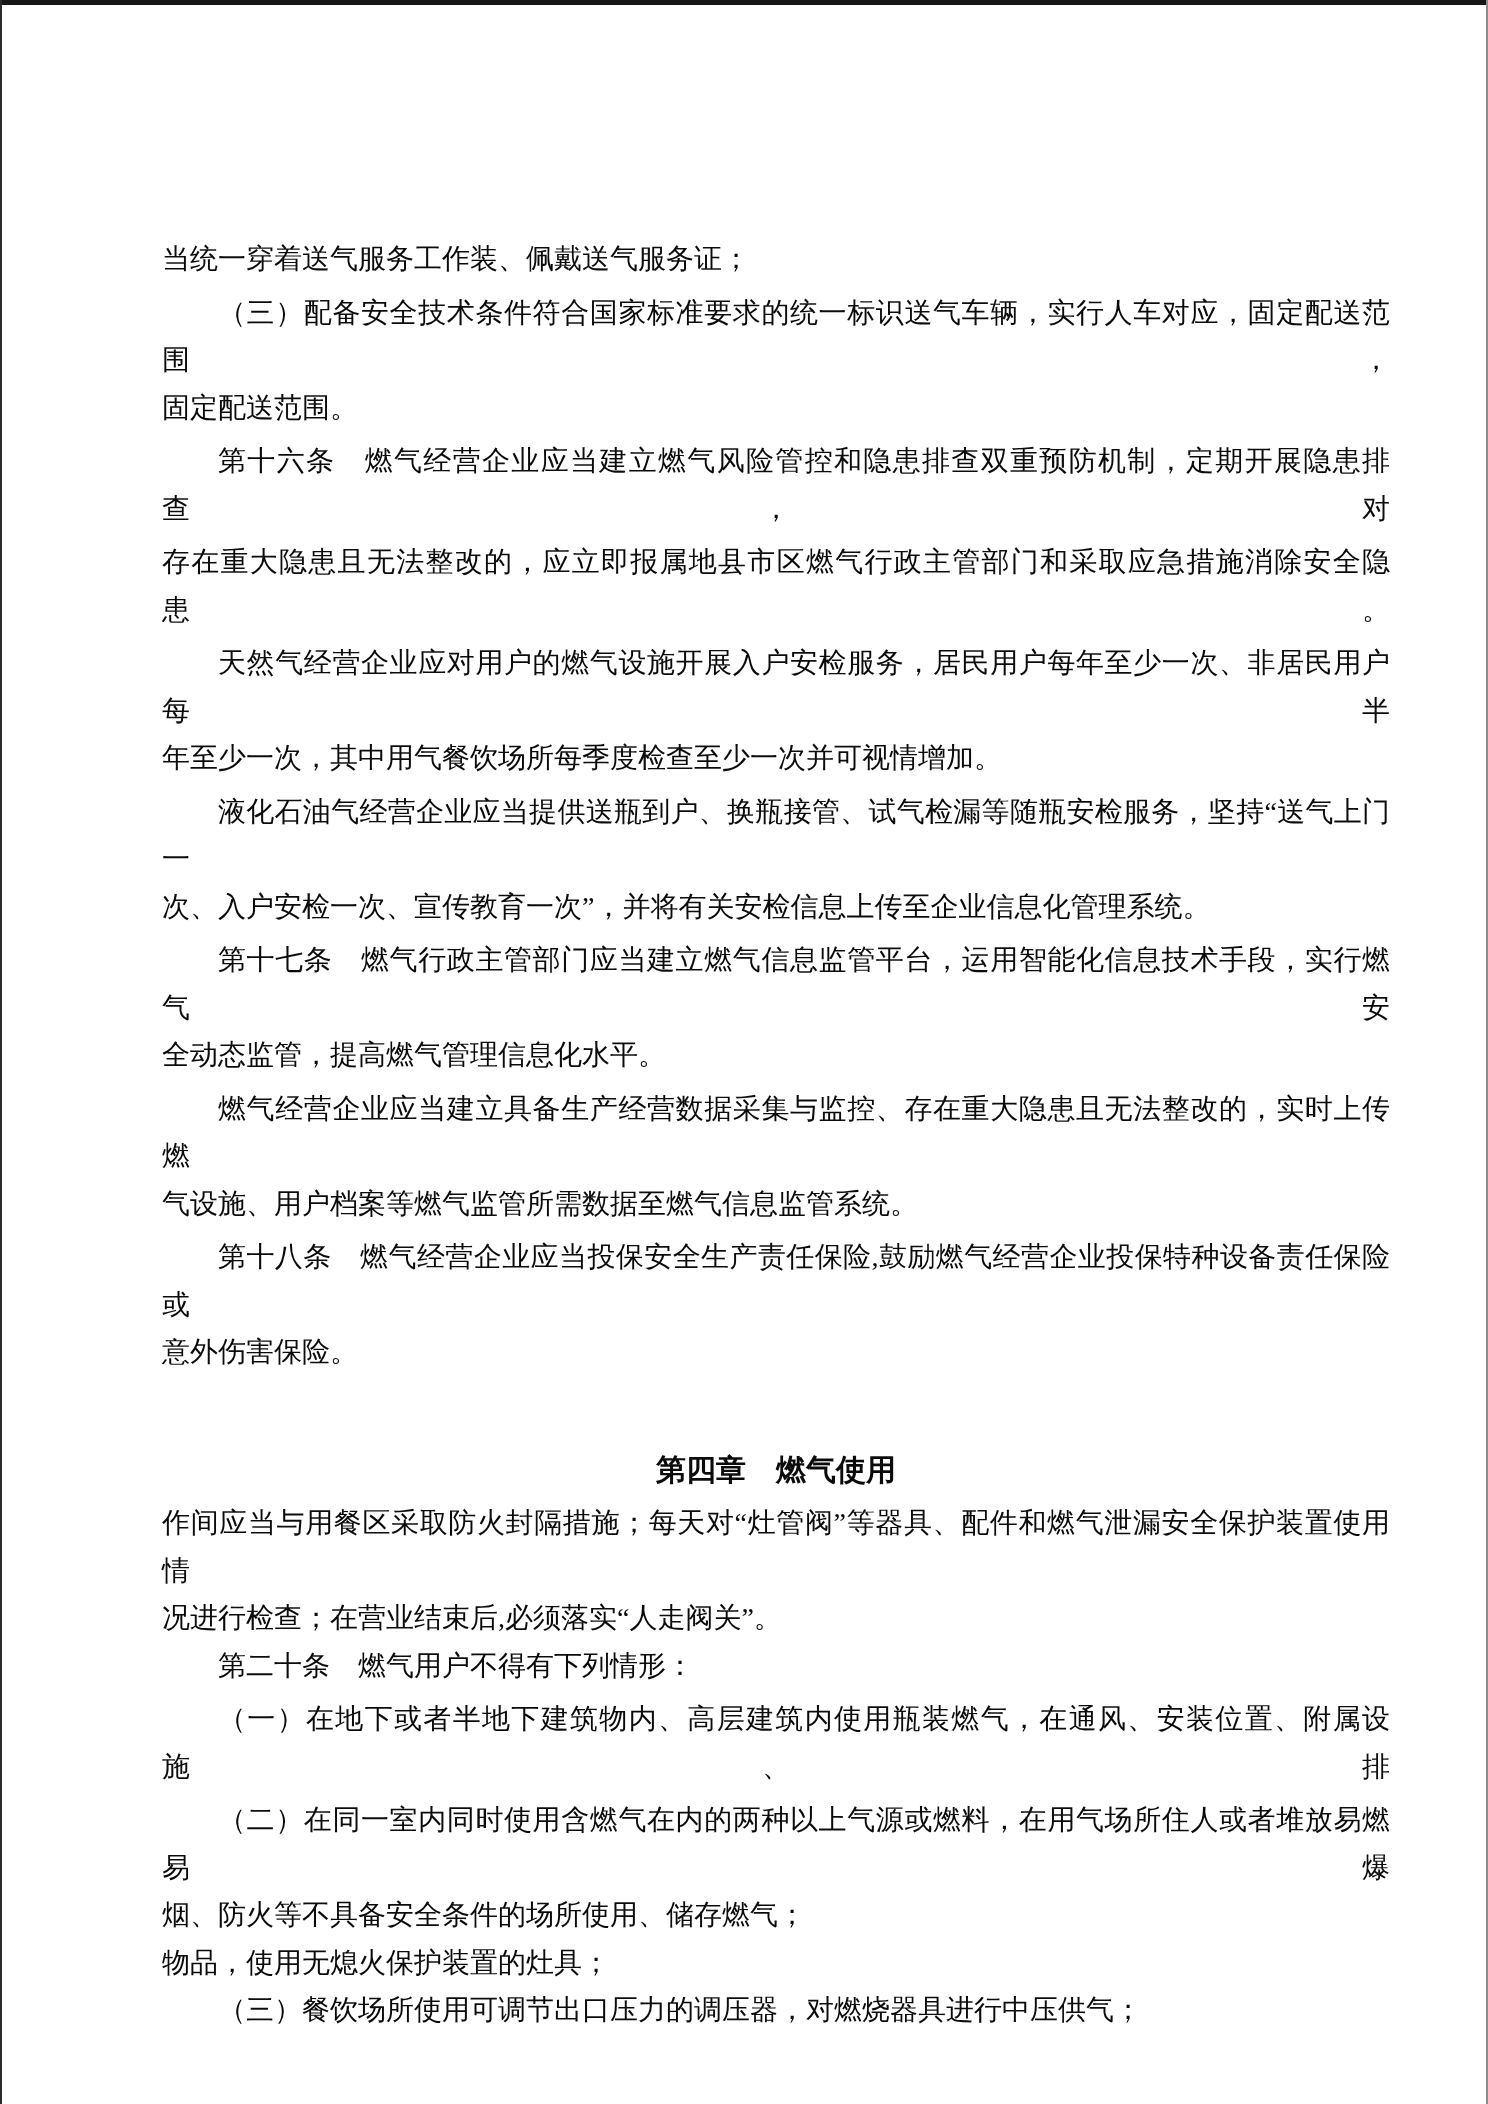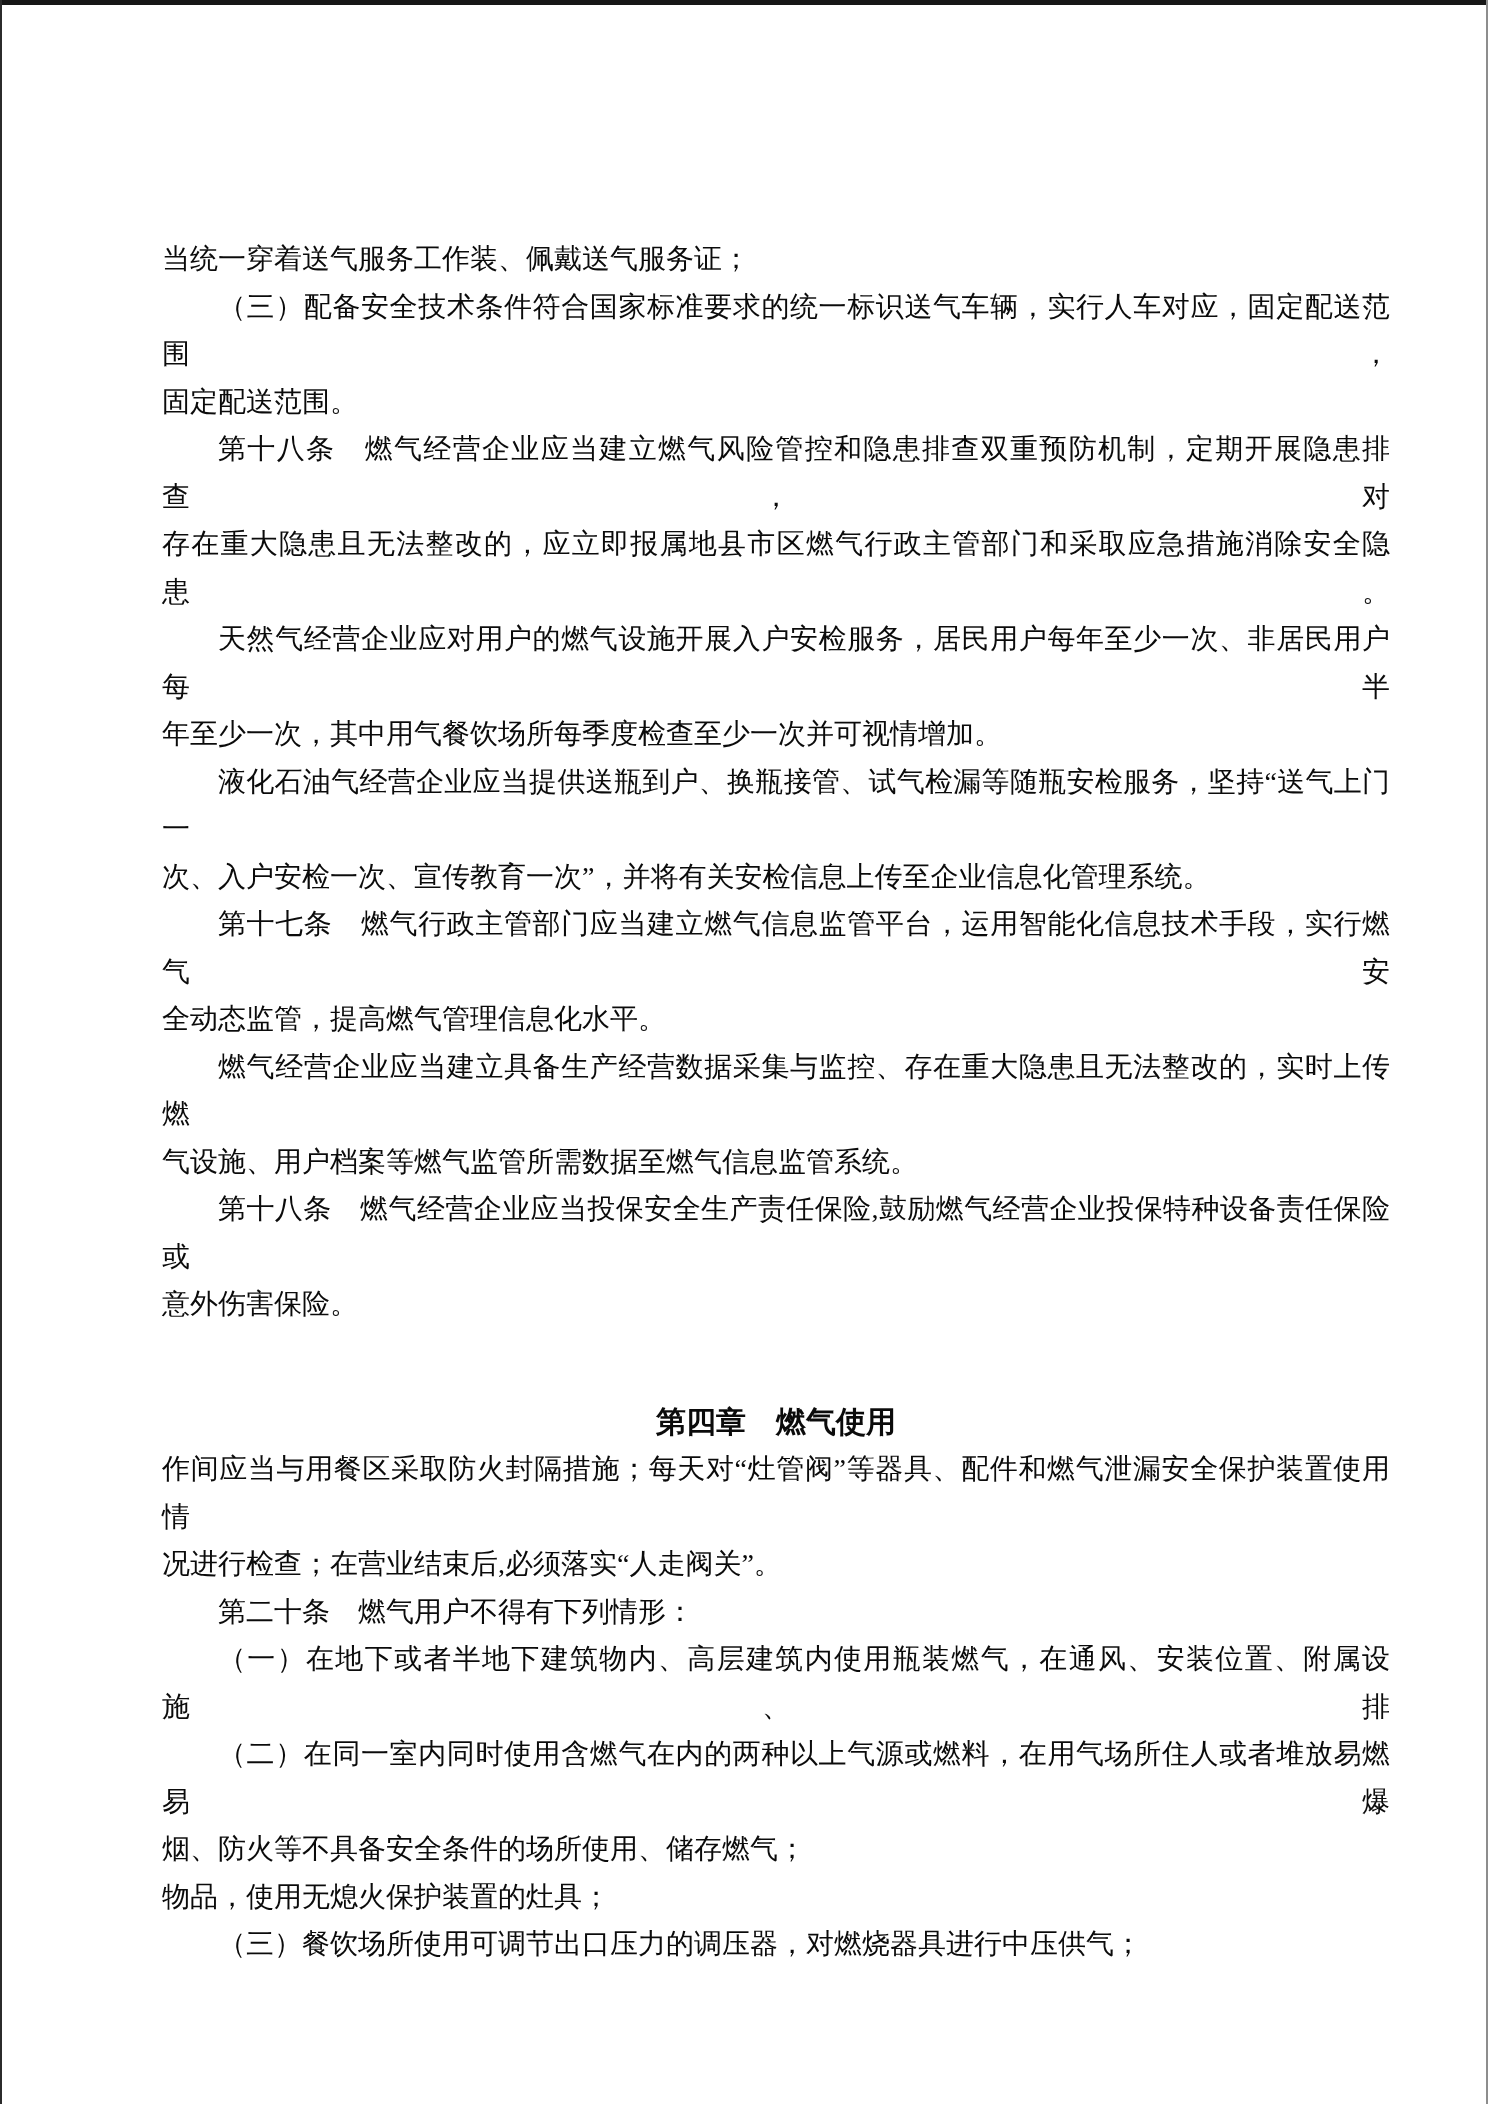--- a/index.html
+++ b/index.html
@@ -21,21 +21,21 @@
     font-family:"Liberation Serif","DejaVu Serif",serif;
     font-size:28px;
     color:#0b0b0b;
   }
   .line {
     line-height:47.5px;
     min-height:47.5px;
     text-align:left;
   }
   .line.indent  { text-indent:56px; }
-  .line.justify { text-align:justify; text-align-last:justify; }
+  .line.justify { text-align:justify; text-align-last:justify;margin-top:6px; }
   .line.heading {
     font-family:"Liberation Sans","DejaVu Sans",sans-serif;
     font-weight:bold;
     font-size:30px;
     text-align:center;
     text-align-last:center;
     text-indent:0;
     margin-top:70px;
   }
 </style>
@@ -43,21 +43,21 @@
 <body>
 
 <div class="page">
   <div class="scan-border-top"></div>
   <div class="scan-border-left"></div>
   <div class="scan-border-right"></div>
   <div class="text-column">
       <div class="line">当统一穿着送气服务工作装、佩戴送气服务证；</div>
       <div class="line indent justify">（三）配备安全技术条件符合国家标准要求的统一标识送气车辆，实行人车对应，固定配送范围，</div>
       <div class="line">固定配送范围。</div>
-      <div class="line indent justify">第十八条　燃气经营企业应当建立燃气风险管控和隐患排查双重预防机制，定期开展隐患排查，对</div>
+      <div class="line indent justify">第十六条　燃气经营企业应当建立燃气风险管控和隐患排查双重预防机制，定期开展隐患排查，对</div>
       <div class="line justify">存在重大隐患且无法整改的，应立即报属地县市区燃气行政主管部门和采取应急措施消除安全隐患。</div>
       <div class="line indent justify">天然气经营企业应对用户的燃气设施开展入户安检服务，居民用户每年至少一次、非居民用户每半</div>
       <div class="line">年至少一次，其中用气餐饮场所每季度检查至少一次并可视情增加。</div>
       <div class="line indent justify">液化石油气经营企业应当提供送瓶到户、换瓶接管、试气检漏等随瓶安检服务，坚持“送气上门一</div>
       <div class="line">次、入户安检一次、宣传教育一次”，并将有关安检信息上传至企业信息化管理系统。</div>
       <div class="line indent justify">第十七条　燃气行政主管部门应当建立燃气信息监管平台，运用智能化信息技术手段，实行燃气安</div>
       <div class="line">全动态监管，提高燃气管理信息化水平。</div>
       <div class="line indent justify">燃气经营企业应当建立具备生产经营数据采集与监控、存在重大隐患且无法整改的，实时上传燃</div>
       <div class="line">气设施、用户档案等燃气监管所需数据至燃气信息监管系统。</div>
       <div class="line indent justify">第十八条　燃气经营企业应当投保安全生产责任保险,鼓励燃气经营企业投保特种设备责任保险或</div>

